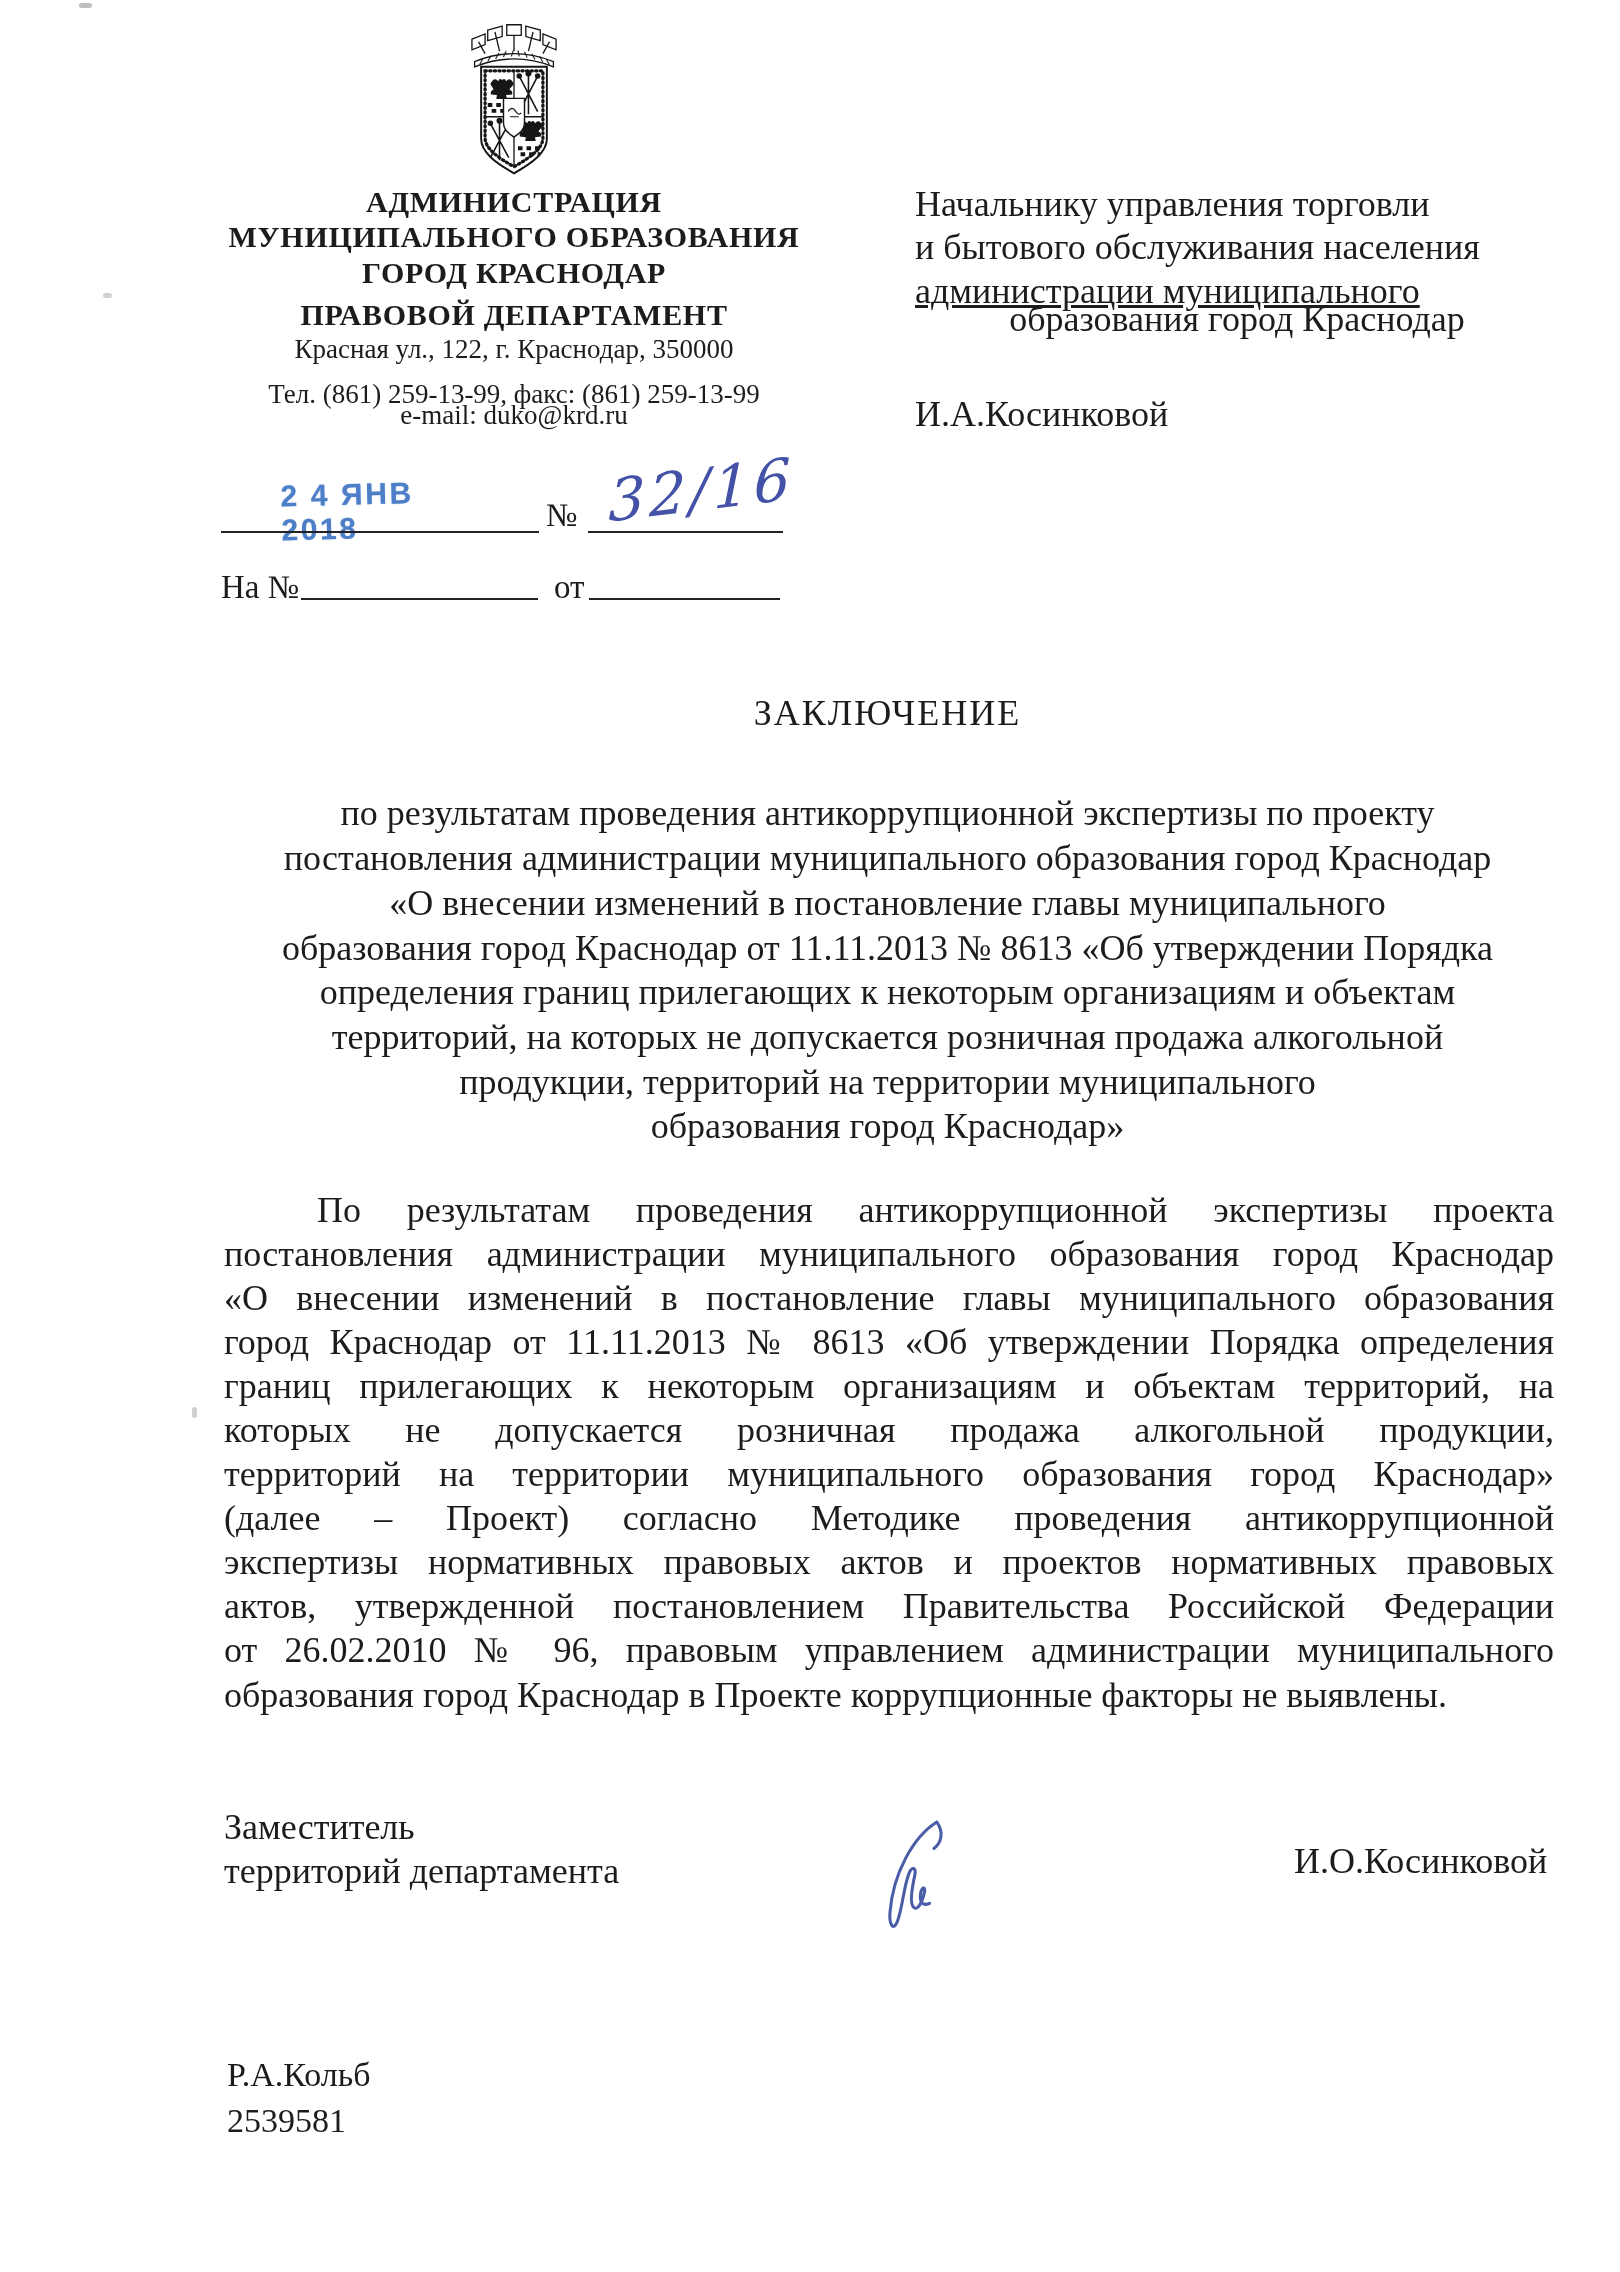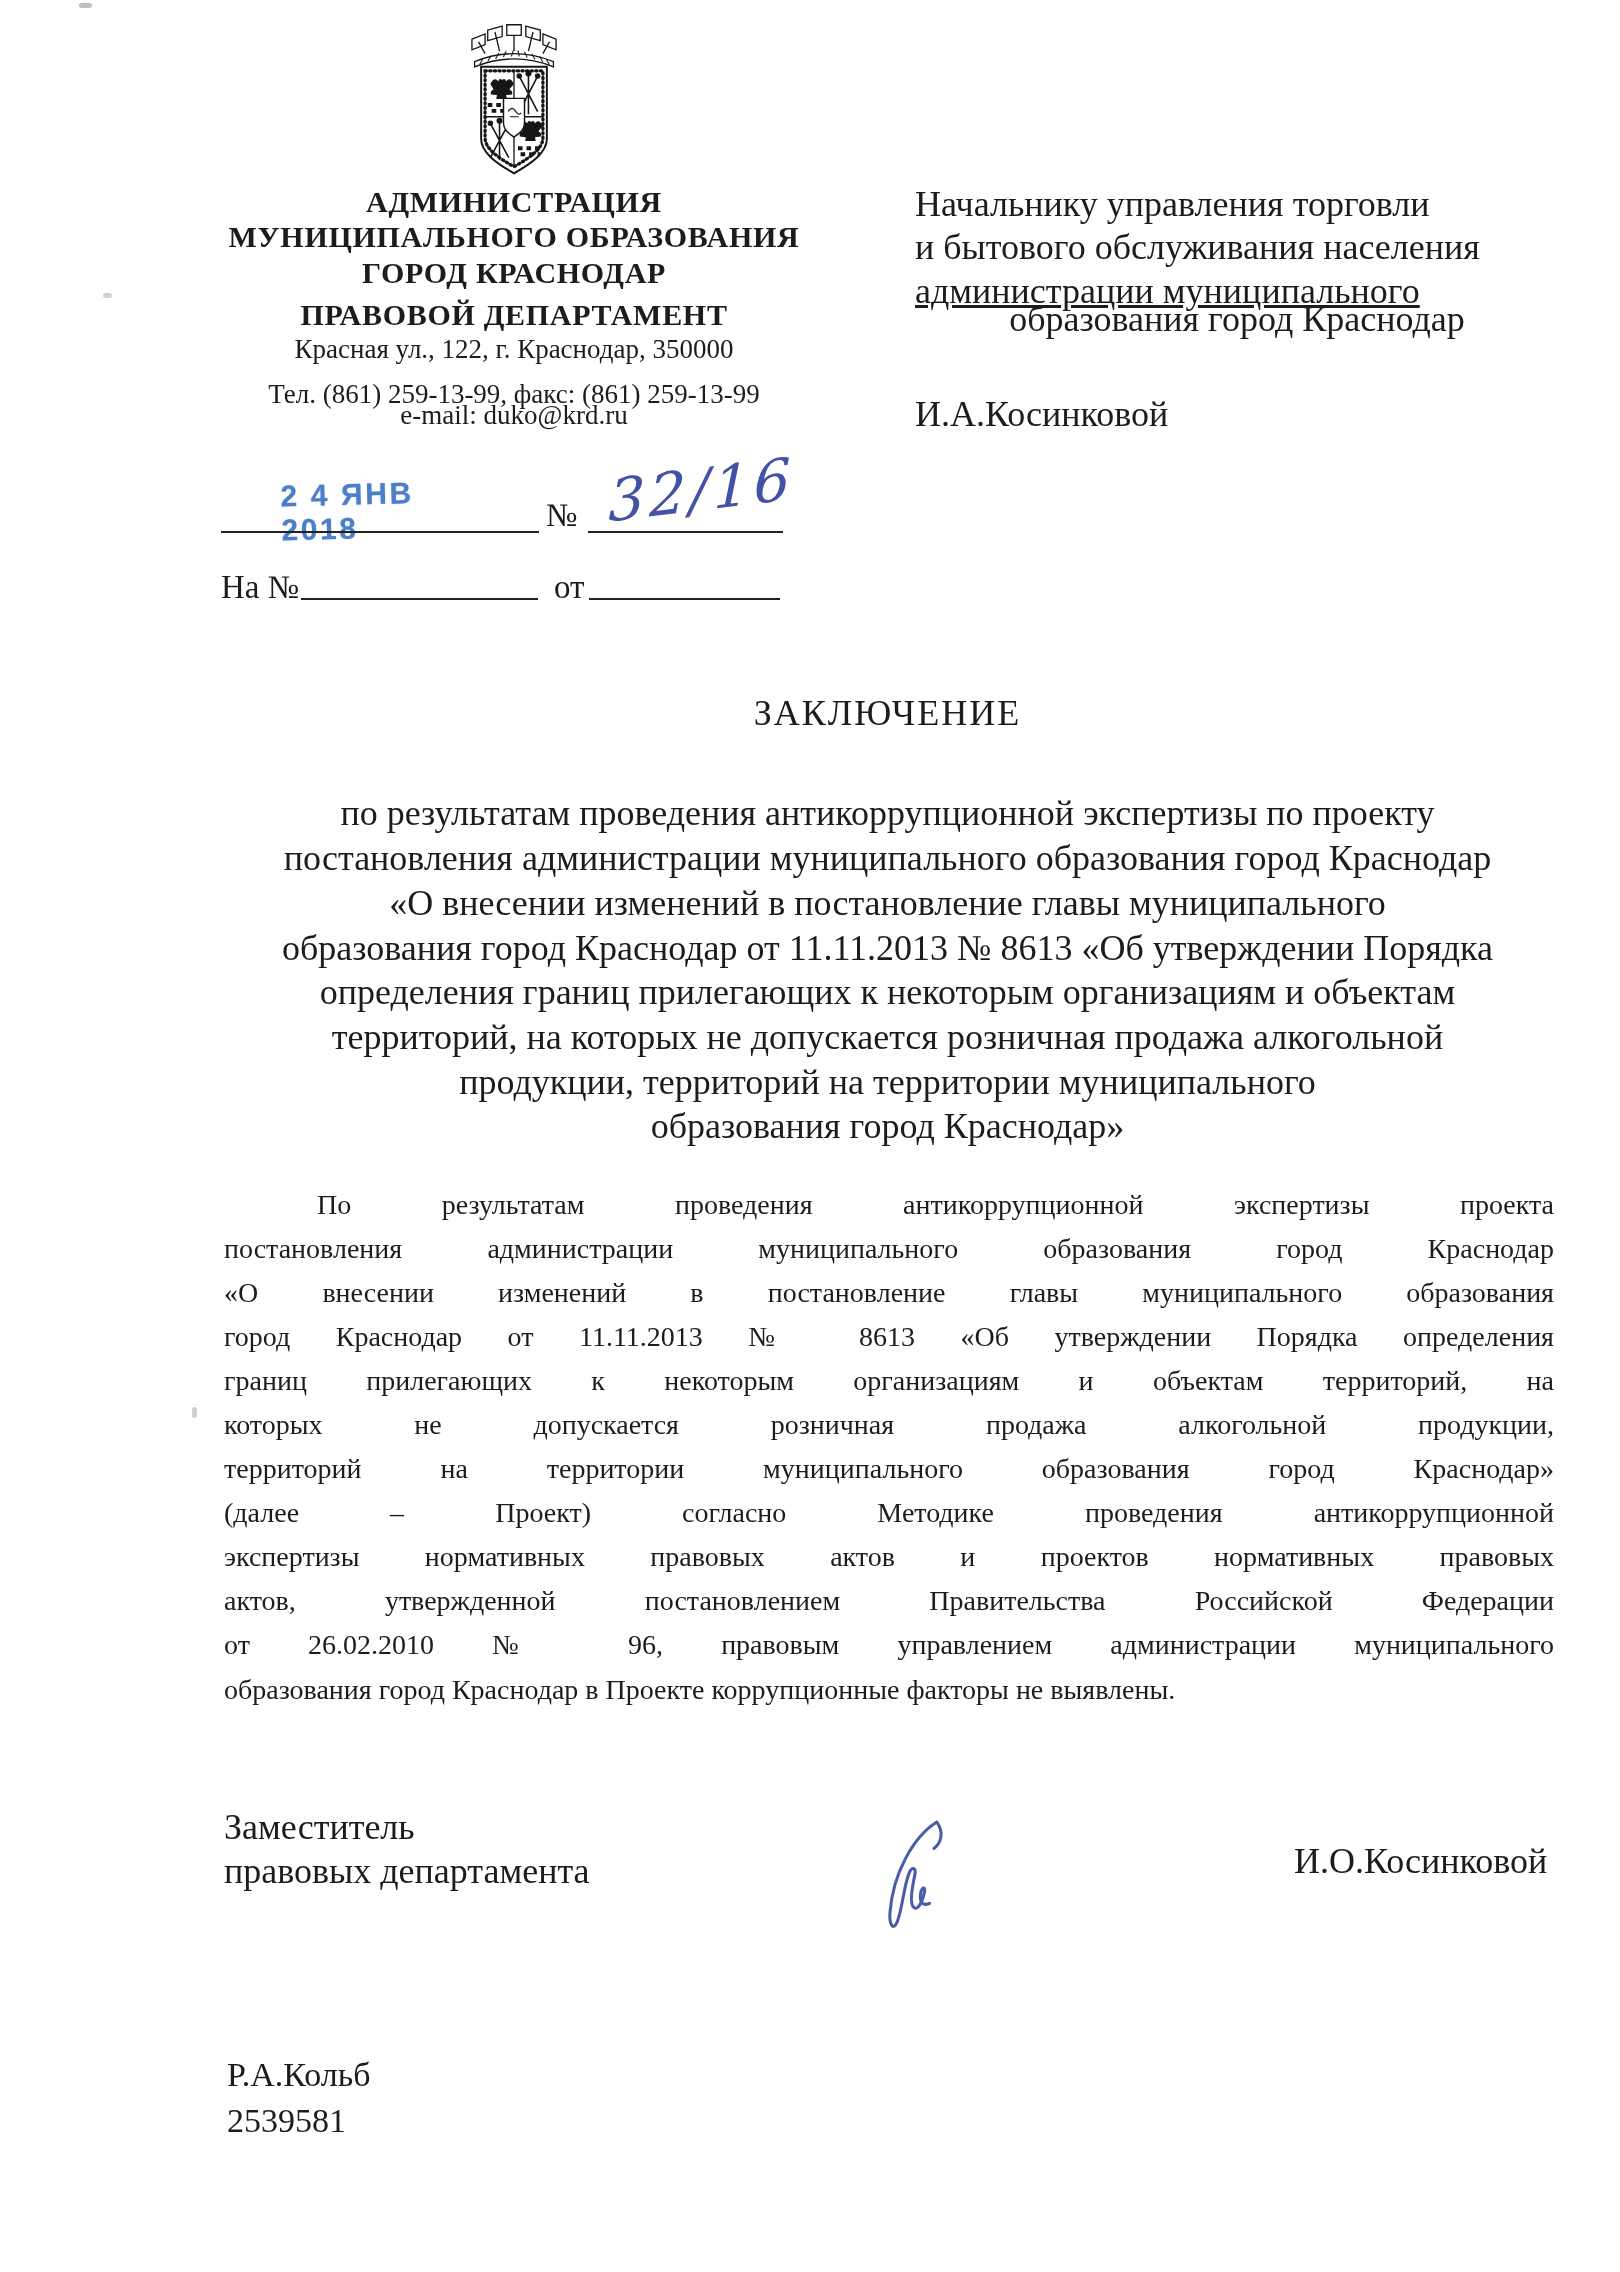--- a/index.html
+++ b/index.html
@@ -51,21 +51,21 @@
   .rule-3{left:301px;top:598px;width:237px;}
   .rule-4{left:589px;top:598px;width:191px;}
   .na-no{position:absolute;left:221px;top:569px;font-size:33px;}
   .ot{position:absolute;left:554px;top:569px;font-size:33px;}
   
   .doc-title{position:absolute;left:217px;top:692px;width:1341px;text-align:center;font-size:36px;letter-spacing:2px;}
   .subj{position:absolute;left:217px;width:1341px;text-align:center;font-size:36px;}
   
   .body-line{
     position:absolute;left:224px;width:1330px;height:44px;
-    font-size:28px;text-align:justify;text-align-last:justify;
+    font-size:36px;text-align:justify;text-align-last:justify;
   }
   .body-indent{text-indent:93px;}
   .body-last{text-align-last:left;}
   
   .sig-pos1{position:absolute;left:224px;top:1806px;font-size:36px;}
   .sig-pos2{position:absolute;left:224px;top:1850px;font-size:36px;}
   .sig-name{position:absolute;left:1294px;top:1840px;font-size:36px;}
   .signature{position:absolute;left:843px;top:1816px;width:132px;height:125px;}
   
   .exec-name{position:absolute;left:227px;top:2056px;font-size:34px;}
@@ -177,21 +177,21 @@
   <div class="body-line" style="top:1365px">границ прилегающих к некоторым организациям и объектам территорий, на</div>
   <div class="body-line" style="top:1409px">которых не допускается розничная продажа алкогольной продукции,</div>
   <div class="body-line" style="top:1453px">территорий на территории муниципального образования город Краснодар»</div>
   <div class="body-line" style="top:1497px">(далее – Проект) согласно Методике проведения антикоррупционной</div>
   <div class="body-line" style="top:1541px">экспертизы нормативных правовых актов и проектов нормативных правовых</div>
   <div class="body-line" style="top:1585px">актов, утвержденной постановлением Правительства Российской Федерации</div>
   <div class="body-line" style="top:1629px">от 26.02.2010 № 96, правовым управлением администрации муниципального</div>
   <div class="body-line body-last" style="top:1674px">образования город Краснодар в Проекте коррупционные факторы не выявлены.</div>
 
   <div class="sig-pos1">Заместитель</div>
-  <div class="sig-pos2">правовых департамента</div>
+  <div class="sig-pos2">территорий департамента</div>
   <div class="signature">
     <svg viewBox="0 0 180 170" width="132" height="125">
       <path d="M128 8 C138 22 134 36 124 44 M128 8 C96 28 68 78 64 132 C63 148 68 154 72 148 C80 136 82 98 90 78 C94 68 100 70 98 80 C94 98 91 118 96 124 C101 130 108 118 111 104 C113 96 108 96 106 104 C104 114 107 124 118 119" fill="none" stroke="#3c4fa0" stroke-width="4.2" stroke-linecap="round" opacity="0.92"></path>
     </svg>
   </div>
   <div class="sig-name">И.О.Косинковой</div>
 
   <div class="exec-name">Р.А.Кольб</div>
   <div class="exec-phone">2539581</div>
 

